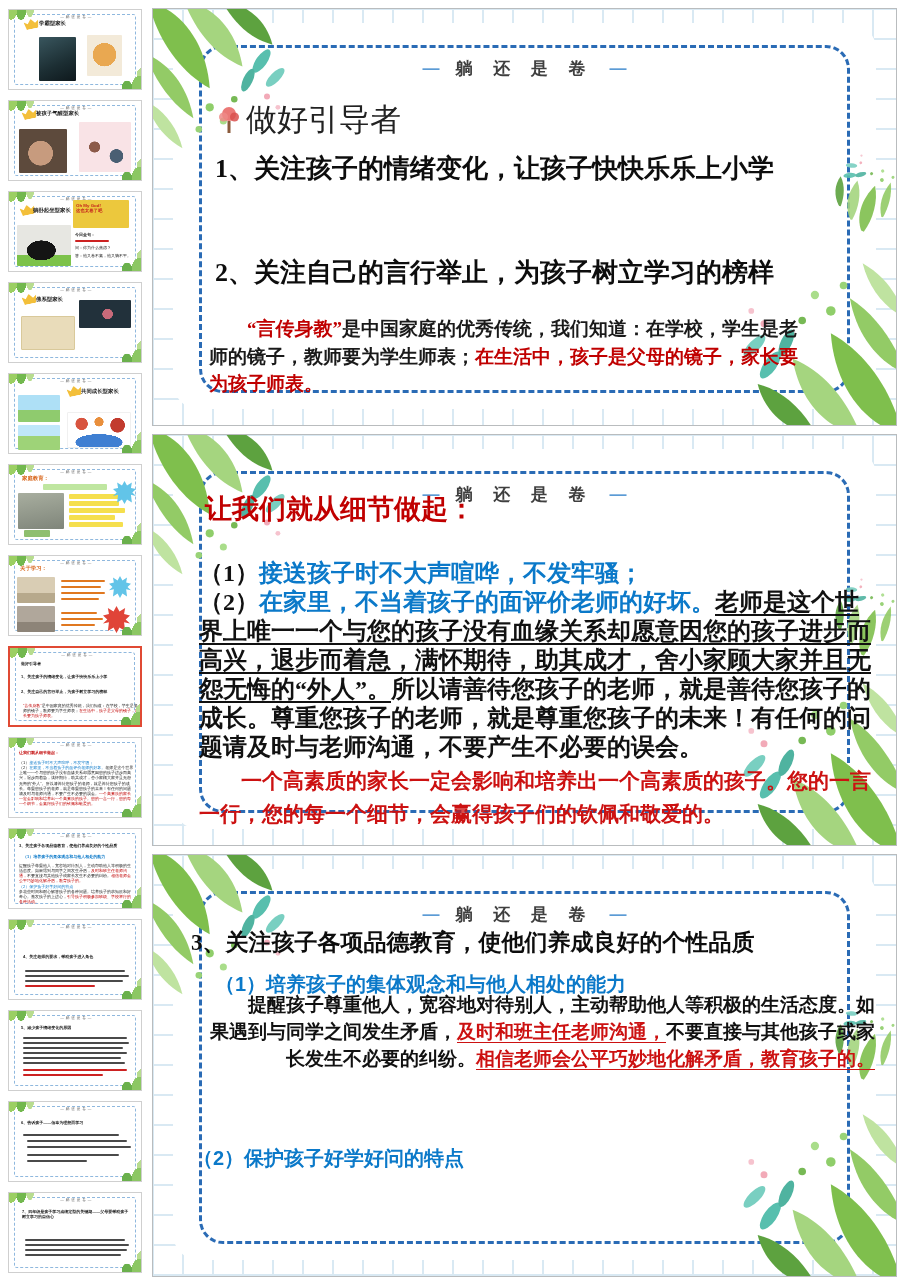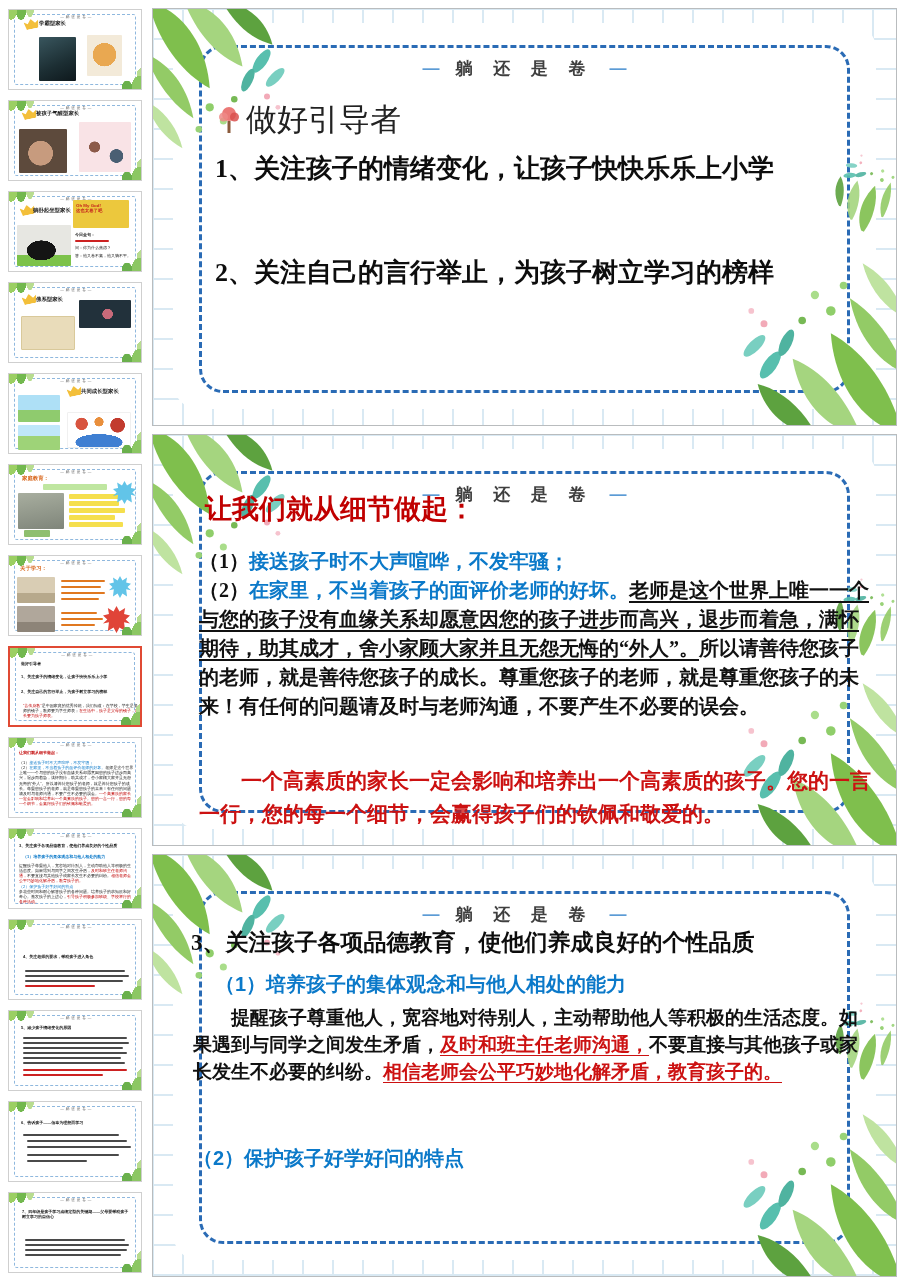--- a/index.html
+++ b/index.html
@@ -99,31 +99,31 @@
 
   .s1-title{position:absolute;left:64px;top:90px;font-size:31px;color:#222;z-index:4;
     display:flex;align-items:center;gap:5px;}
   .tree{width:24px;height:30px;}
   .s1-item{position:absolute;left:62px;right:64px;font-size:26px;font-weight:bold;color:#0d0d0d;z-index:4;}
   .i1{top:142px;}.i2{top:246px;}
   .s1-note{position:absolute;left:56px;width:606px;top:306px;font-size:19px;font-weight:bold;
     line-height:1.45;color:#1a1a1a;text-indent:2em;margin:0;z-index:4;}
 
   .s2-title{position:absolute;left:52px;top:56px;font-size:27px;font-weight:bold;color:#c00000;z-index:4;}
-  .s2-body{position:absolute;left:46px;width:674px;top:112px;font-size:20px;line-height:29px;
+  .s2-body{position:absolute;left:46px;width:674px;top:124px;font-size:24px;line-height:29px;
     color:#111;font-weight:700;z-index:4;}
   .s2-close{position:absolute;left:46px;width:674px;top:330px;font-size:21px;font-weight:bold;
     color:#cc1111;line-height:33px;text-indent:2em;margin:0;z-index:4;}
 
   .s3-title{position:absolute;left:38px;top:72px;font-size:23px;font-weight:bold;color:#0d0d0d;z-index:4;}
   .s3-sub{position:absolute;font-size:20px;font-weight:bold;color:#0b79c9;z-index:4;}
   .sub1{left:62px;top:116px;}.sub2{left:40px;top:290px;}
   .s3-p{position:absolute;left:40px;width:682px;font-size:19px;line-height:27px;
     font-weight:600;color:#111;margin:0;z-index:4;}
-  .p1{top:149px;text-indent:2em;}
+  .p1{top:136px;text-indent:2em;text-align:right;}
   .p2{top:318px;text-indent:1.5em;}
 </style>
 </head>
 <body>
 
 <svg width="0" height="0" style="position:absolute">
 <defs>
 <g id="leafC">
   <path d="M6 2 C28 10 44 34 46 64 C24 52 8 28 2 4 Z" fill="#7fbf4d"></path>
   <path d="M30 0 C52 6 66 24 70 48 C50 40 36 22 28 2 Z" fill="#a5d57f"></path>
@@ -322,20 +322,21 @@
         <svg class="tree" viewBox="0 0 24 30">
             <rect x="10.5" y="16" width="3" height="12" fill="#8a5a3b"></rect>
             <circle cx="12" cy="9" r="7" fill="#e7625f" opacity=".85"></circle>
             <circle cx="6.5" cy="12" r="4.5" fill="#ef8a87" opacity=".85"></circle>
             <circle cx="17.5" cy="12" r="4.5" fill="#d9504e" opacity=".85"></circle>
           </svg>
         <span>做好引导者</span>
       </div>
       <div class="s1-item i1 serif">1、关注孩子的情绪变化，让孩子快快乐乐上小学</div>
       <div class="s1-item i2 serif">2、关注自己的言行举止，为孩子树立学习的榜样</div>
+      <p class="s1-note serif"><span class="red">“言传身教”</span><span>是中国家庭的优秀传统，我们知道：在学校，学生是老师的镜子，教师要为学生师表；</span><span class="red">在生活中，孩子是父母的镜子，家长要为孩子师表。</span></p>
     </section>
 
     <section class="slide sl2">
       <div class="grid"></div>
       <div class="card"></div>
       <svg class="lv lv-tl" viewBox="0 0 110 110">
           <use href="#leafC"></use>
         </svg>
       <svg class="lv lv-br" viewBox="0 0 110 110">
           <use href="#leafC"></use>

